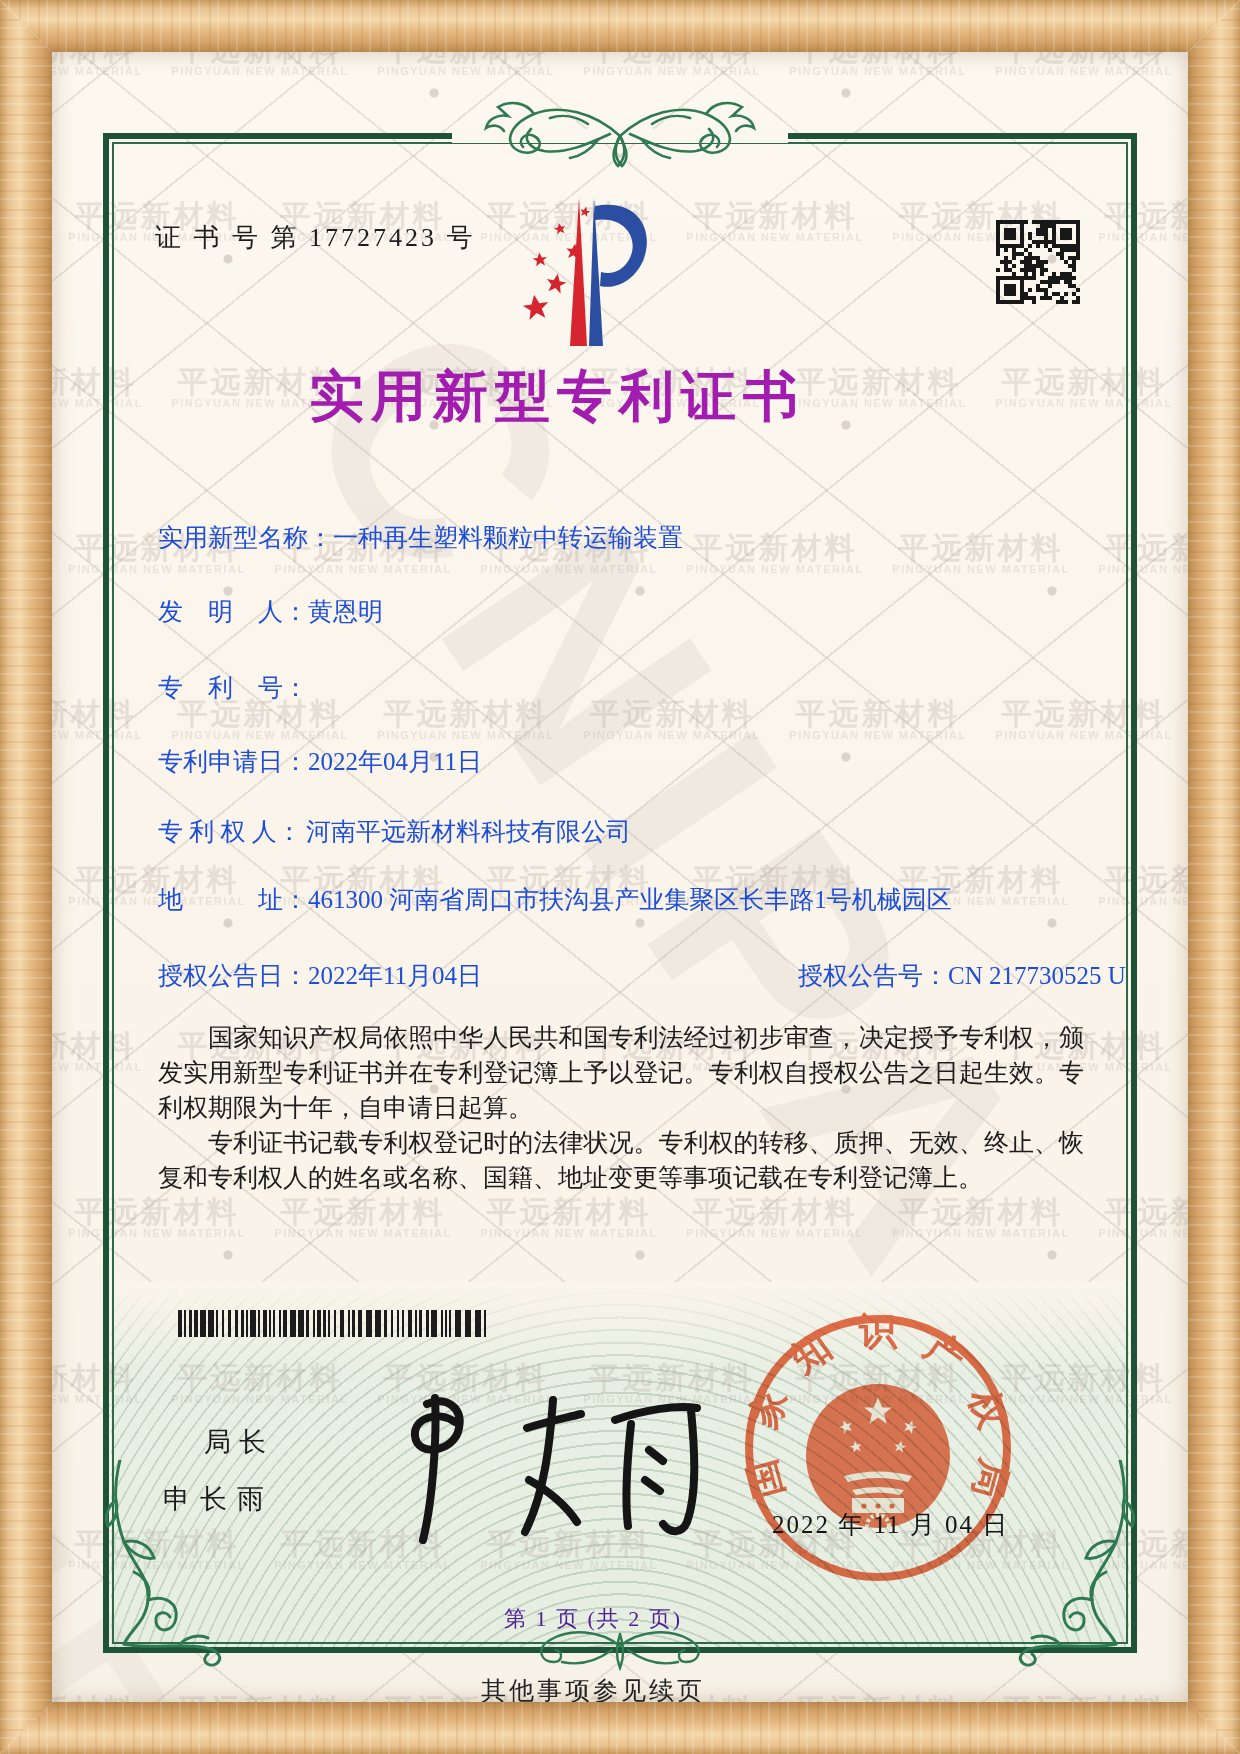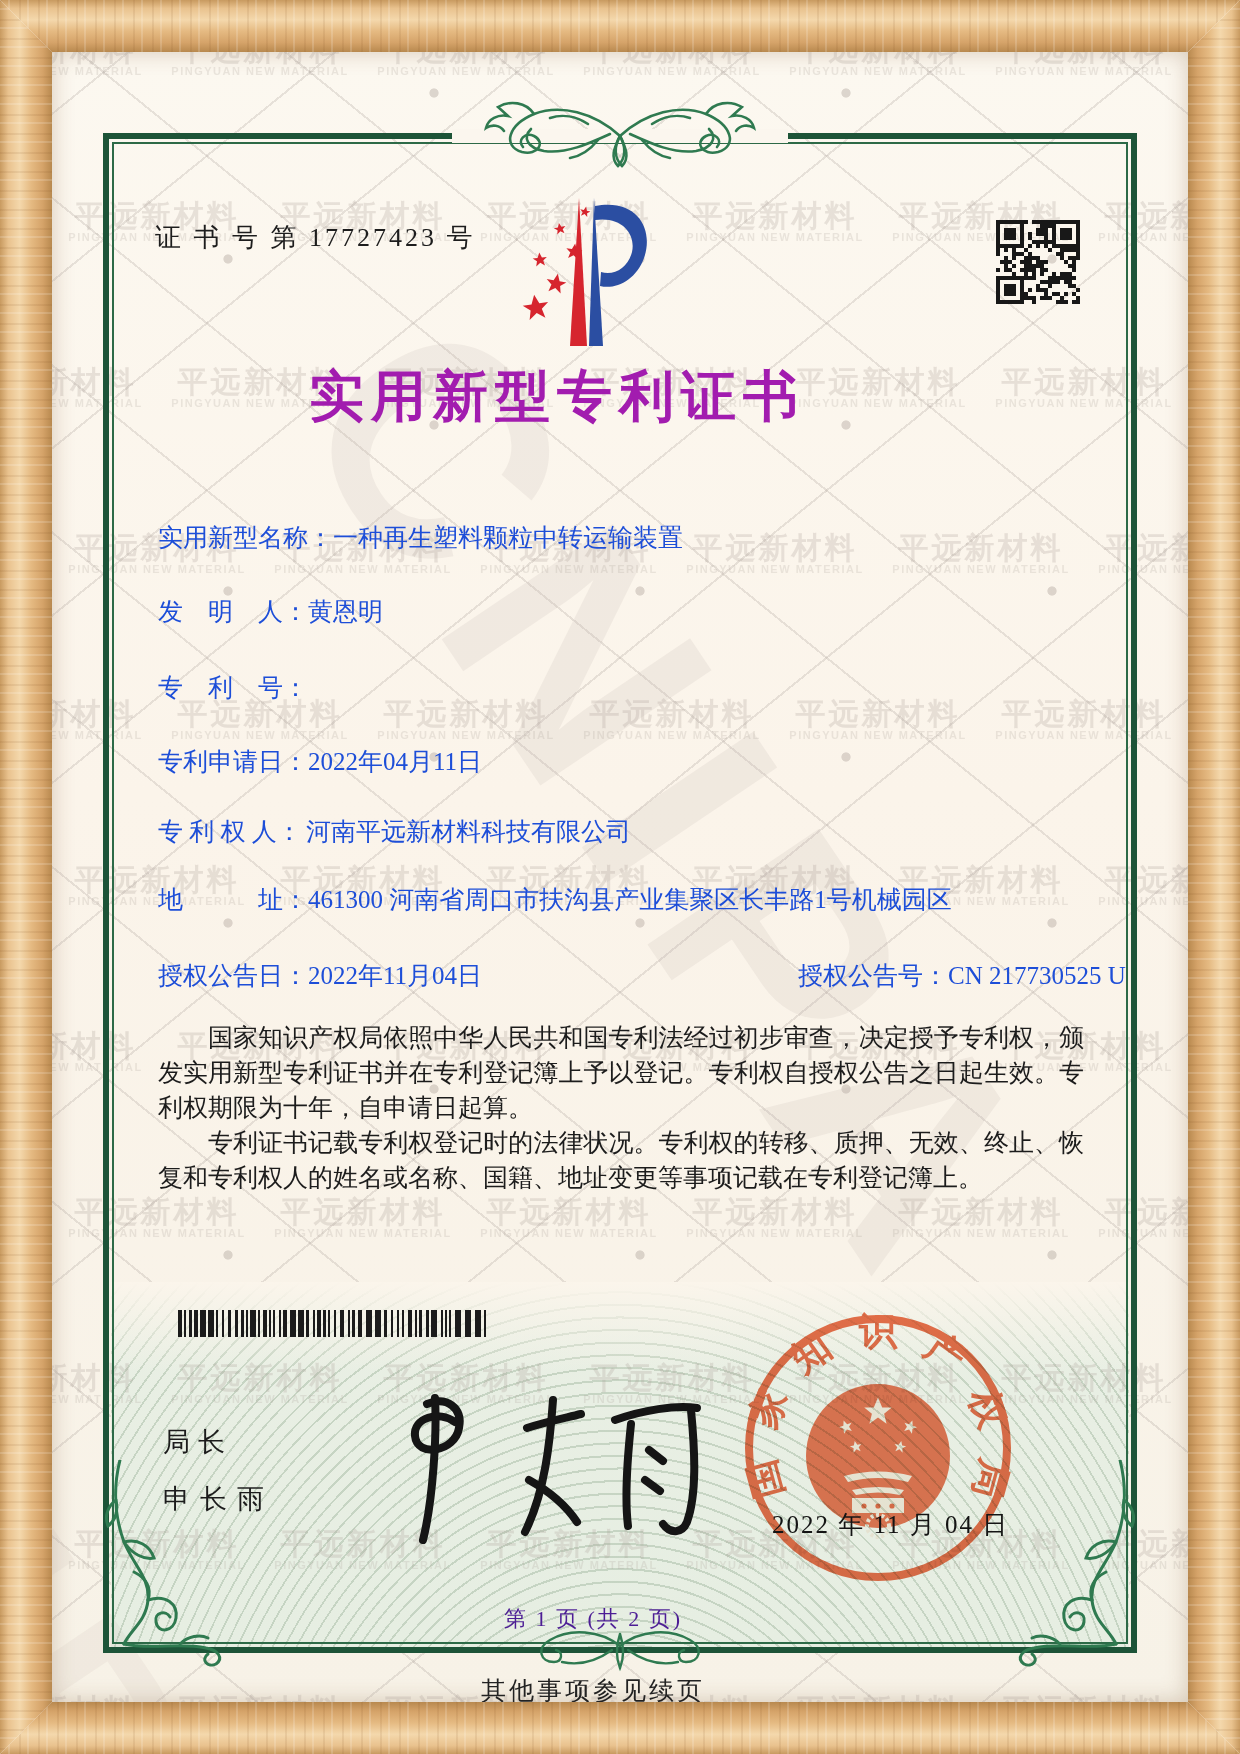--- a/index.html
+++ b/index.html
@@ -73,21 +73,21 @@
   .frow .lbl{min-width:148px;white-space:nowrap;}
   .frow .val{flex:1;}
   .frow.r1{top:520px}.frow.r2{top:594px}.frow.r3{top:670px}.frow.r4{top:744px}
   .frow.r5{top:814px}.frow.r6{top:882px}.frow.r7{top:958px}
   .grant-no{position:absolute;left:640px;top:0;display:flex;white-space:nowrap;}
   .bodytext{position:absolute;left:158px;top:1020px;width:926px;z-index:7;font-size:25px;
       line-height:35px;color:#1c1c1c;text-align:justify;}
   .bodytext p{margin:0;text-indent:2em;}
   .barcode{position:absolute;left:178px;top:1310px;z-index:7;}
   .officer{position:absolute;left:163px;top:1424px;z-index:8;
-      font-family:"Liberation Sans","DejaVu Sans",sans-serif;font-size:27px;color:#1c1c1c;letter-spacing:8px;}
+      font-family:"Liberation Sans","DejaVu Sans",sans-serif;font-size:27px;color:#1c1c1c;letter-spacing:8px;text-align:right;}
   .officer .nm{margin-top:21px;letter-spacing:10px;}
   .signature{position:absolute;left:375px;top:1392px;z-index:8;}
   .seal{position:absolute;left:736px;top:1306px;z-index:7;mix-blend-mode:multiply;opacity:.92;}
   .seal-date{position:absolute;left:772px;top:1508px;z-index:9;font-size:25px;letter-spacing:2px;color:#141414;}
   .page-num{position:absolute;left:86px;top:1604px;width:1014px;z-index:7;text-align:center;
       font-size:22px;letter-spacing:2px;color:#4c1d95;}
   .note{position:absolute;left:86px;top:1674px;width:1014px;z-index:7;text-align:center;
       font-size:25px;letter-spacing:3px;color:#222;}
 </style>
 </head>

